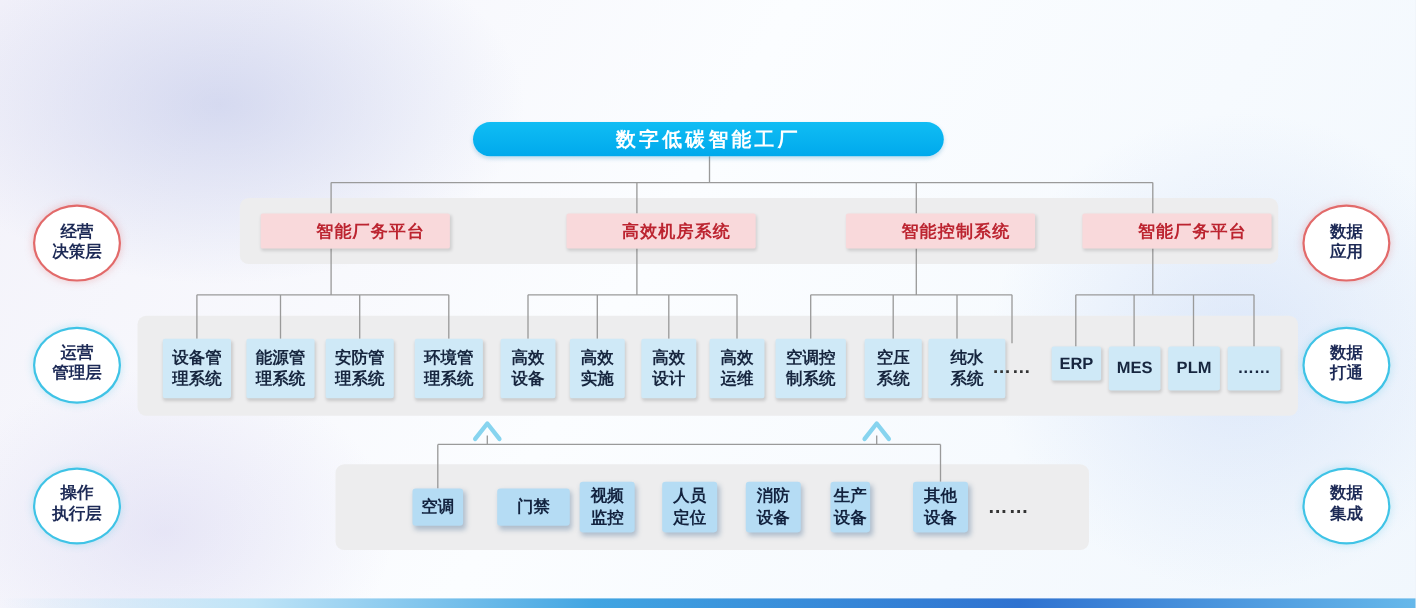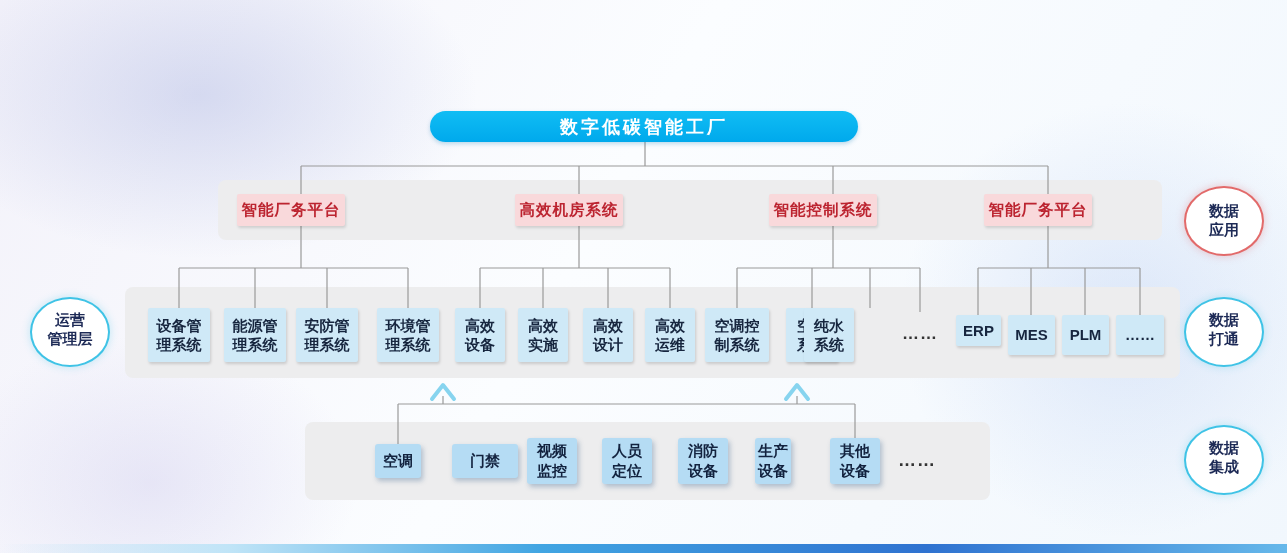--- a/index.html
+++ b/index.html
@@ -31,24 +31,24 @@
   .band { position:absolute; background:#ededee; border-radius:8px; }
   .band2 { left:218px; top:180px; width:944px; height:60px; }
   .band3 { left:125px; top:287px; width:1055px; height:91px; }
   .band4 { left:305px; top:422px; width:685px; height:78px; }
 
   svg.connectors { position:absolute; left:0; top:0; pointer-events:none; }
   svg.connectors path.wire { stroke:#9a9a9a; stroke-width:1.2; fill:none; }
   svg.connectors path.arrow { stroke:#87d4ef; stroke-width:4; fill:none;
     stroke-linecap:round; stroke-linejoin:round; }
 
-  .pbox { position:absolute; top:194px; width:108px; height:32px;
+  .pbox { position:absolute; top:194px; width:144px; height:32px;
     background:#f9d9db; color:#bc2430; font-weight:bold; font-size:15.5px;
     display:flex; align-items:center; justify-content:center; letter-spacing:1px;
-    border-radius:2px; box-shadow:1px 2px 3px rgba(0,0,0,.13); }
+    border-radius:2px; box-shadow:1px 2px 3px rgba(0,0,0,.13);padding-left:28px; }
 
   .sbox { position:absolute; background:#cfe9f7; color:#17263f; font-weight:600;
     font-size:15px; line-height:1.3; display:flex; flex-direction:column;
     align-items:center; justify-content:center; text-align:center;
     border-radius:2px; box-shadow:1px 2px 3px rgba(0,0,0,.15); }
   .sbox span { display:block; }
 
   .dbox { position:absolute; background:#b5dcf4; color:#13233f; font-weight:600;
     font-size:15px; line-height:1.35; display:flex; flex-direction:column;
     align-items:center; justify-content:center; text-align:center;
@@ -133,21 +133,21 @@
   </div>
 
   <div class="sbox" style="left:705px;top:308px;width:64px;height:54px">
     <span>空调控</span>
     <span>制系统</span>
   </div>
   <div class="sbox" style="left:786px;top:308px;width:52px;height:54px">
     <span>空压</span>
     <span>系统</span>
   </div>
-  <div class="sbox" style="left:804px;top:308px;width:50px;height:54px">
+  <div class="sbox" style="left:844px;top:308px;width:70px;height:54px">
     <span>纯水</span>
     <span>系统</span>
   </div>
   <div class="dots" style="left:896px;top:324px;width:48px;text-align:center">……</div>
 
   <div class="sbox" style="left:956px;top:315px;width:45px;height:31px">
     <span>ERP</span>
   </div>
   <div class="sbox" style="left:1008px;top:315px;width:47px;height:40px">
     <span>MES</span>
@@ -180,24 +180,32 @@
   <div class="dbox" style="left:755px;top:438px;width:36px;height:46px">
     <span>生产</span>
     <span>设备</span>
   </div>
   <div class="dbox" style="left:830px;top:438px;width:50px;height:46px">
     <span>其他</span>
     <span>设备</span>
   </div>
   <div class="dots" style="left:898px;top:450px;width:64px;font-size:18px">……</div>
 
+  <div class="circle red" style="left:30px;top:186px">
+    <span>经营</span>
+    <span>决策层</span>
+  </div>
   <div class="circle cyan" style="left:30px;top:297px">
     <span>运营</span>
     <span>管理层</span>
   </div>
+  <div class="circle cyan" style="left:30px;top:425px">
+    <span>操作</span>
+    <span>执行层</span>
+  </div>
 
   <div class="circle red" style="left:1184px;top:186px">
     <span>数据</span>
     <span>应用</span>
   </div>
   <div class="circle cyan" style="left:1184px;top:297px">
     <span>数据</span>
     <span>打通</span>
   </div>
   <div class="circle cyan" style="left:1184px;top:425px">

